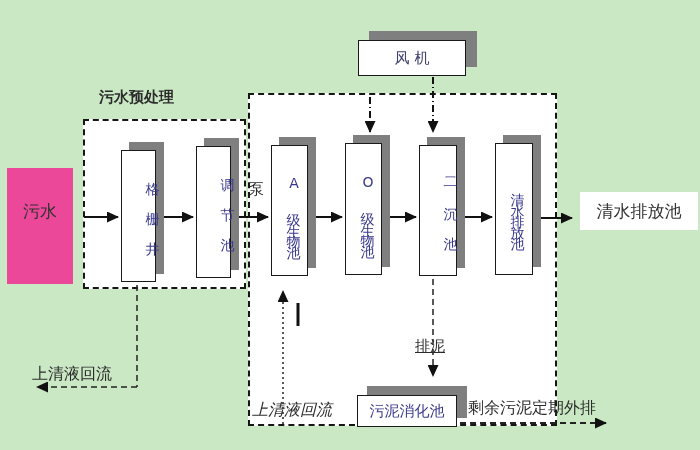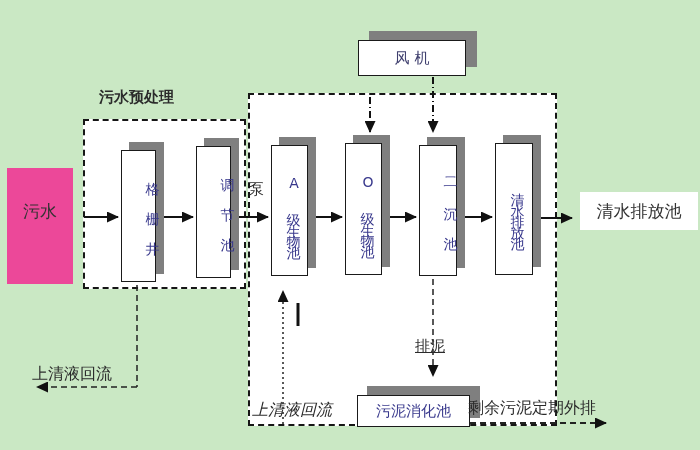--- a/index.html
+++ b/index.html
@@ -44,21 +44,21 @@
     position:absolute; z-index:3; box-sizing:border-box;
     display:flex; align-items:center; justify-content:center;
   }
   #fan-box {
     left:358px; top:40px; width:108px; height:36px;
     background:#ffffff; border:1px solid #1a1a1a;
     box-shadow:11px -9px 0 #7f7f7f;
     color:#3f3f6e; font-size:15px;
   }
   #digester-box {
-    left:357px; top:395px; width:113px; height:32px;
+    left:357px; top:395px; width:100px; height:32px;
     background:#ffffff; border:1px solid #1a1a1a;
     box-shadow:10px -9px 0 #7f7f7f;
     color:#38388c; font-size:15px;
   }
   #influent-box {
     left:7px; top:168px; width:66px; height:116px;
     background:#ec4899; color:#333333; font-size:17px;
     align-items:flex-start; padding-top:32px;
   }
   #effluent-box {

